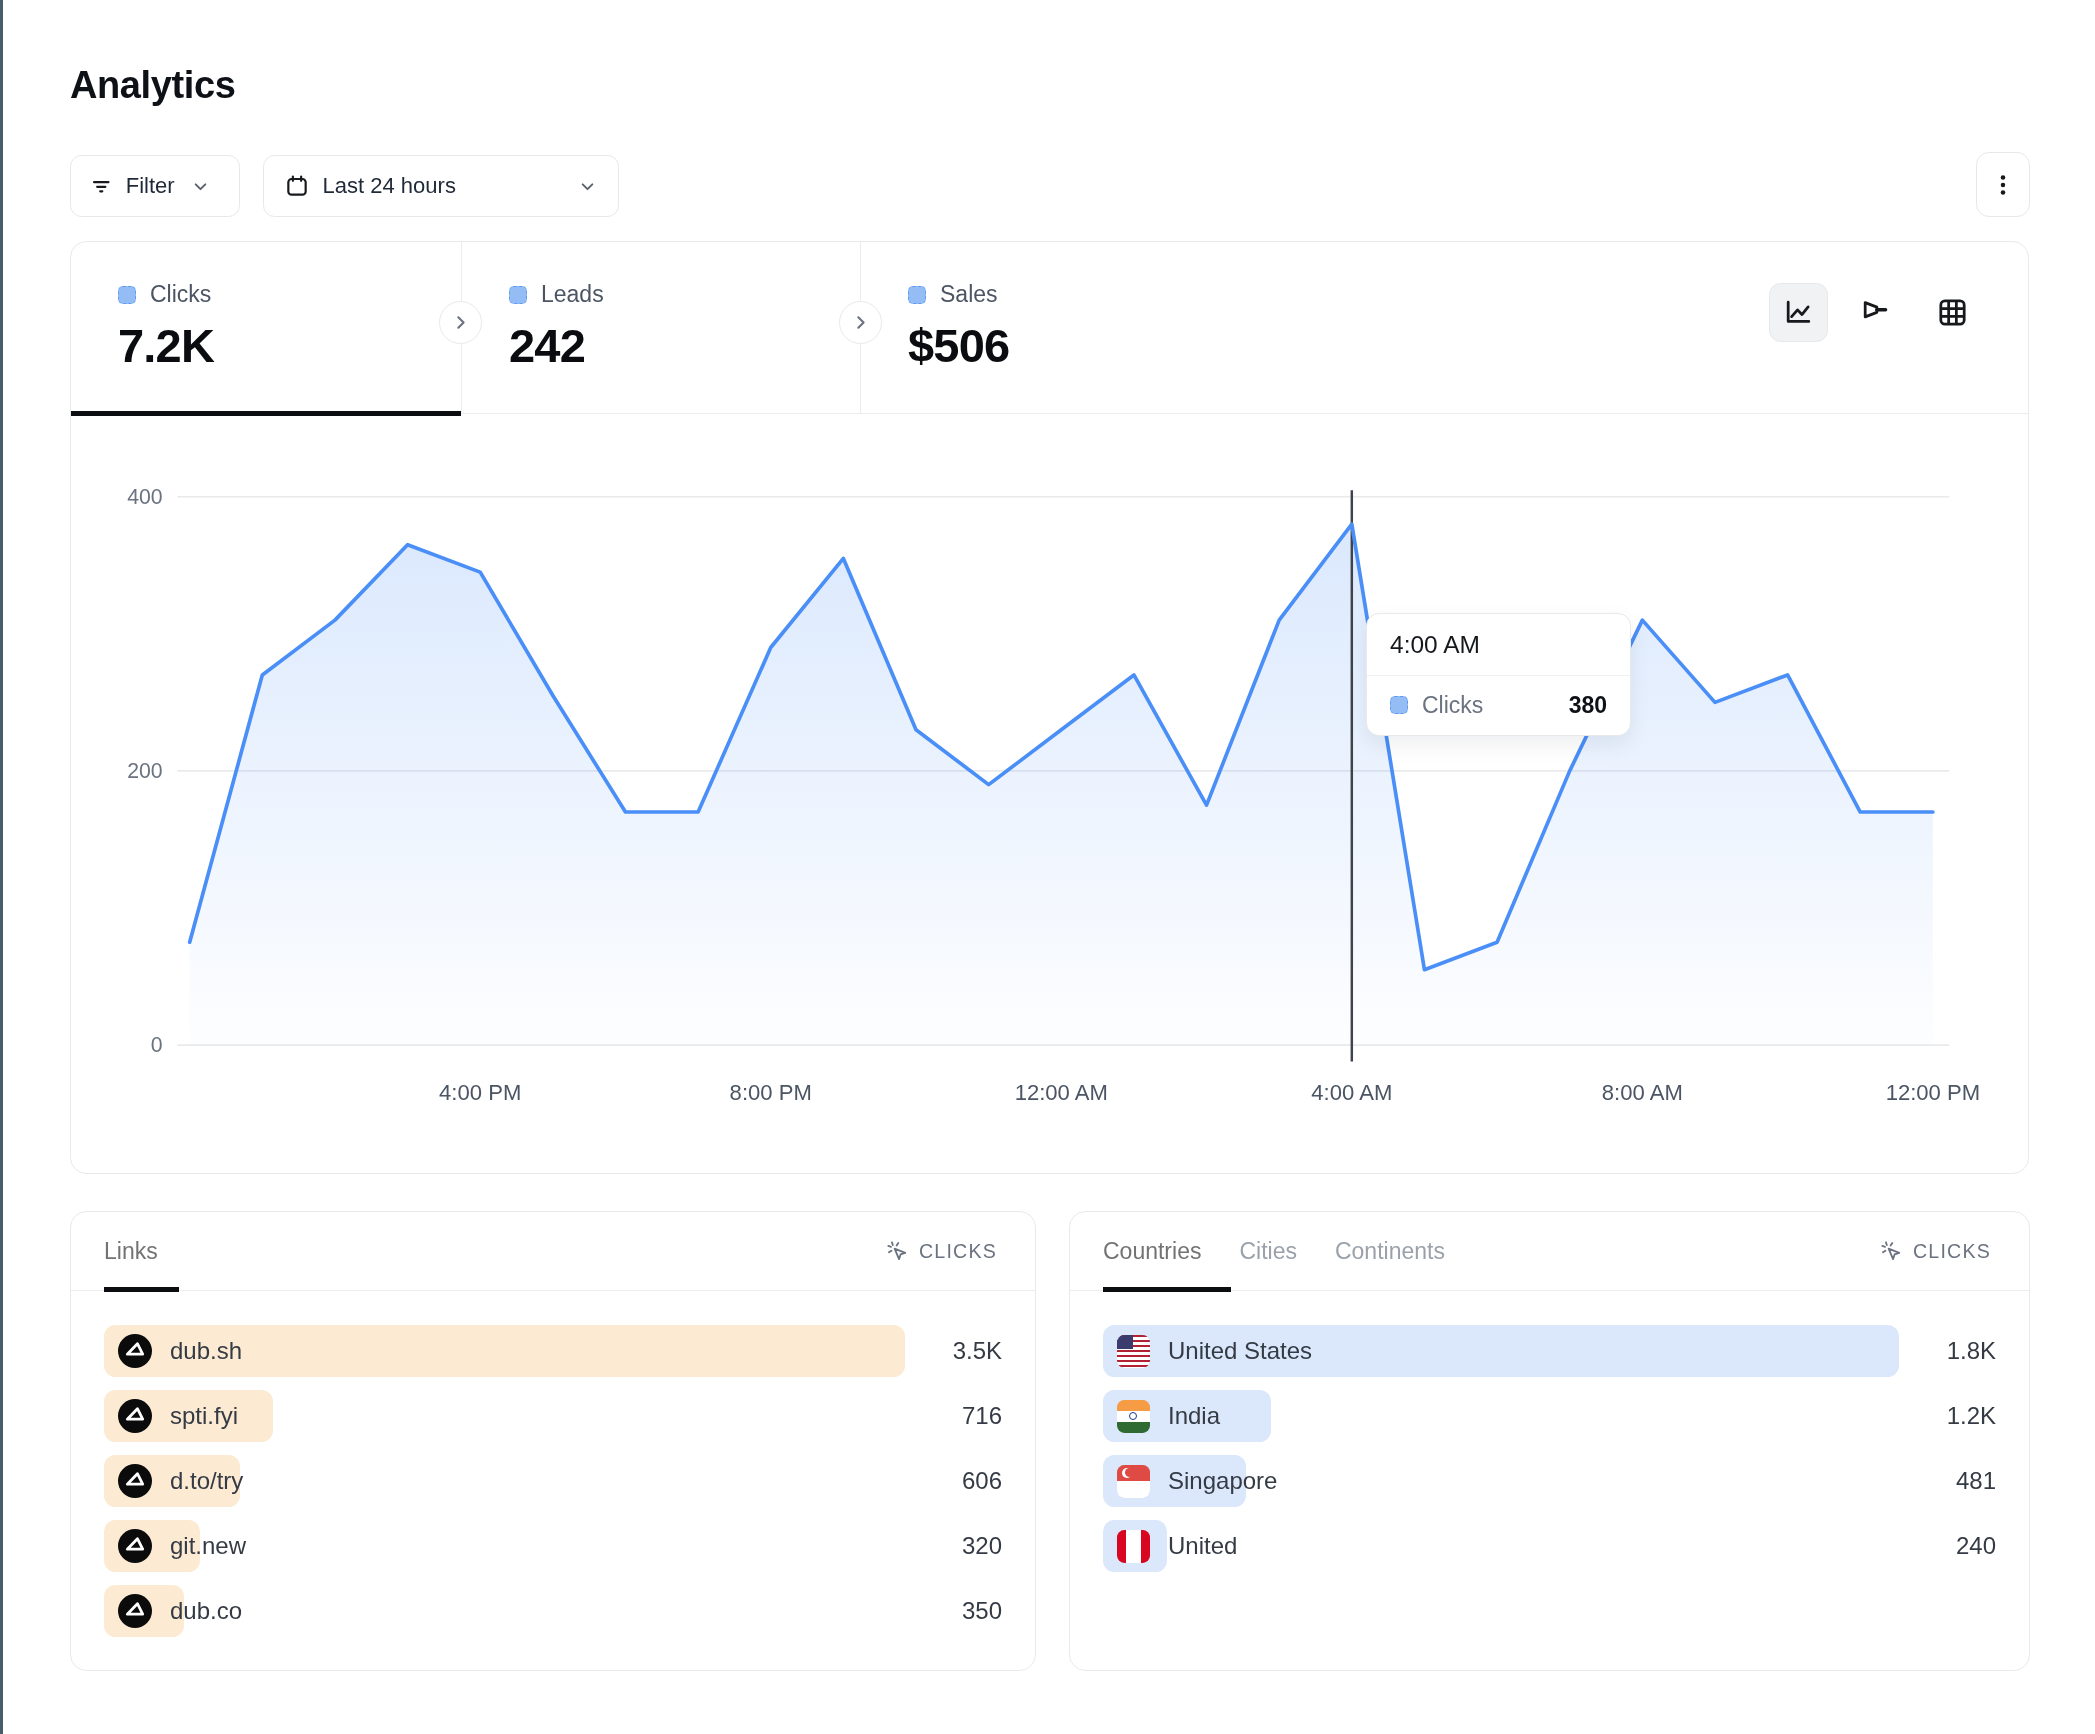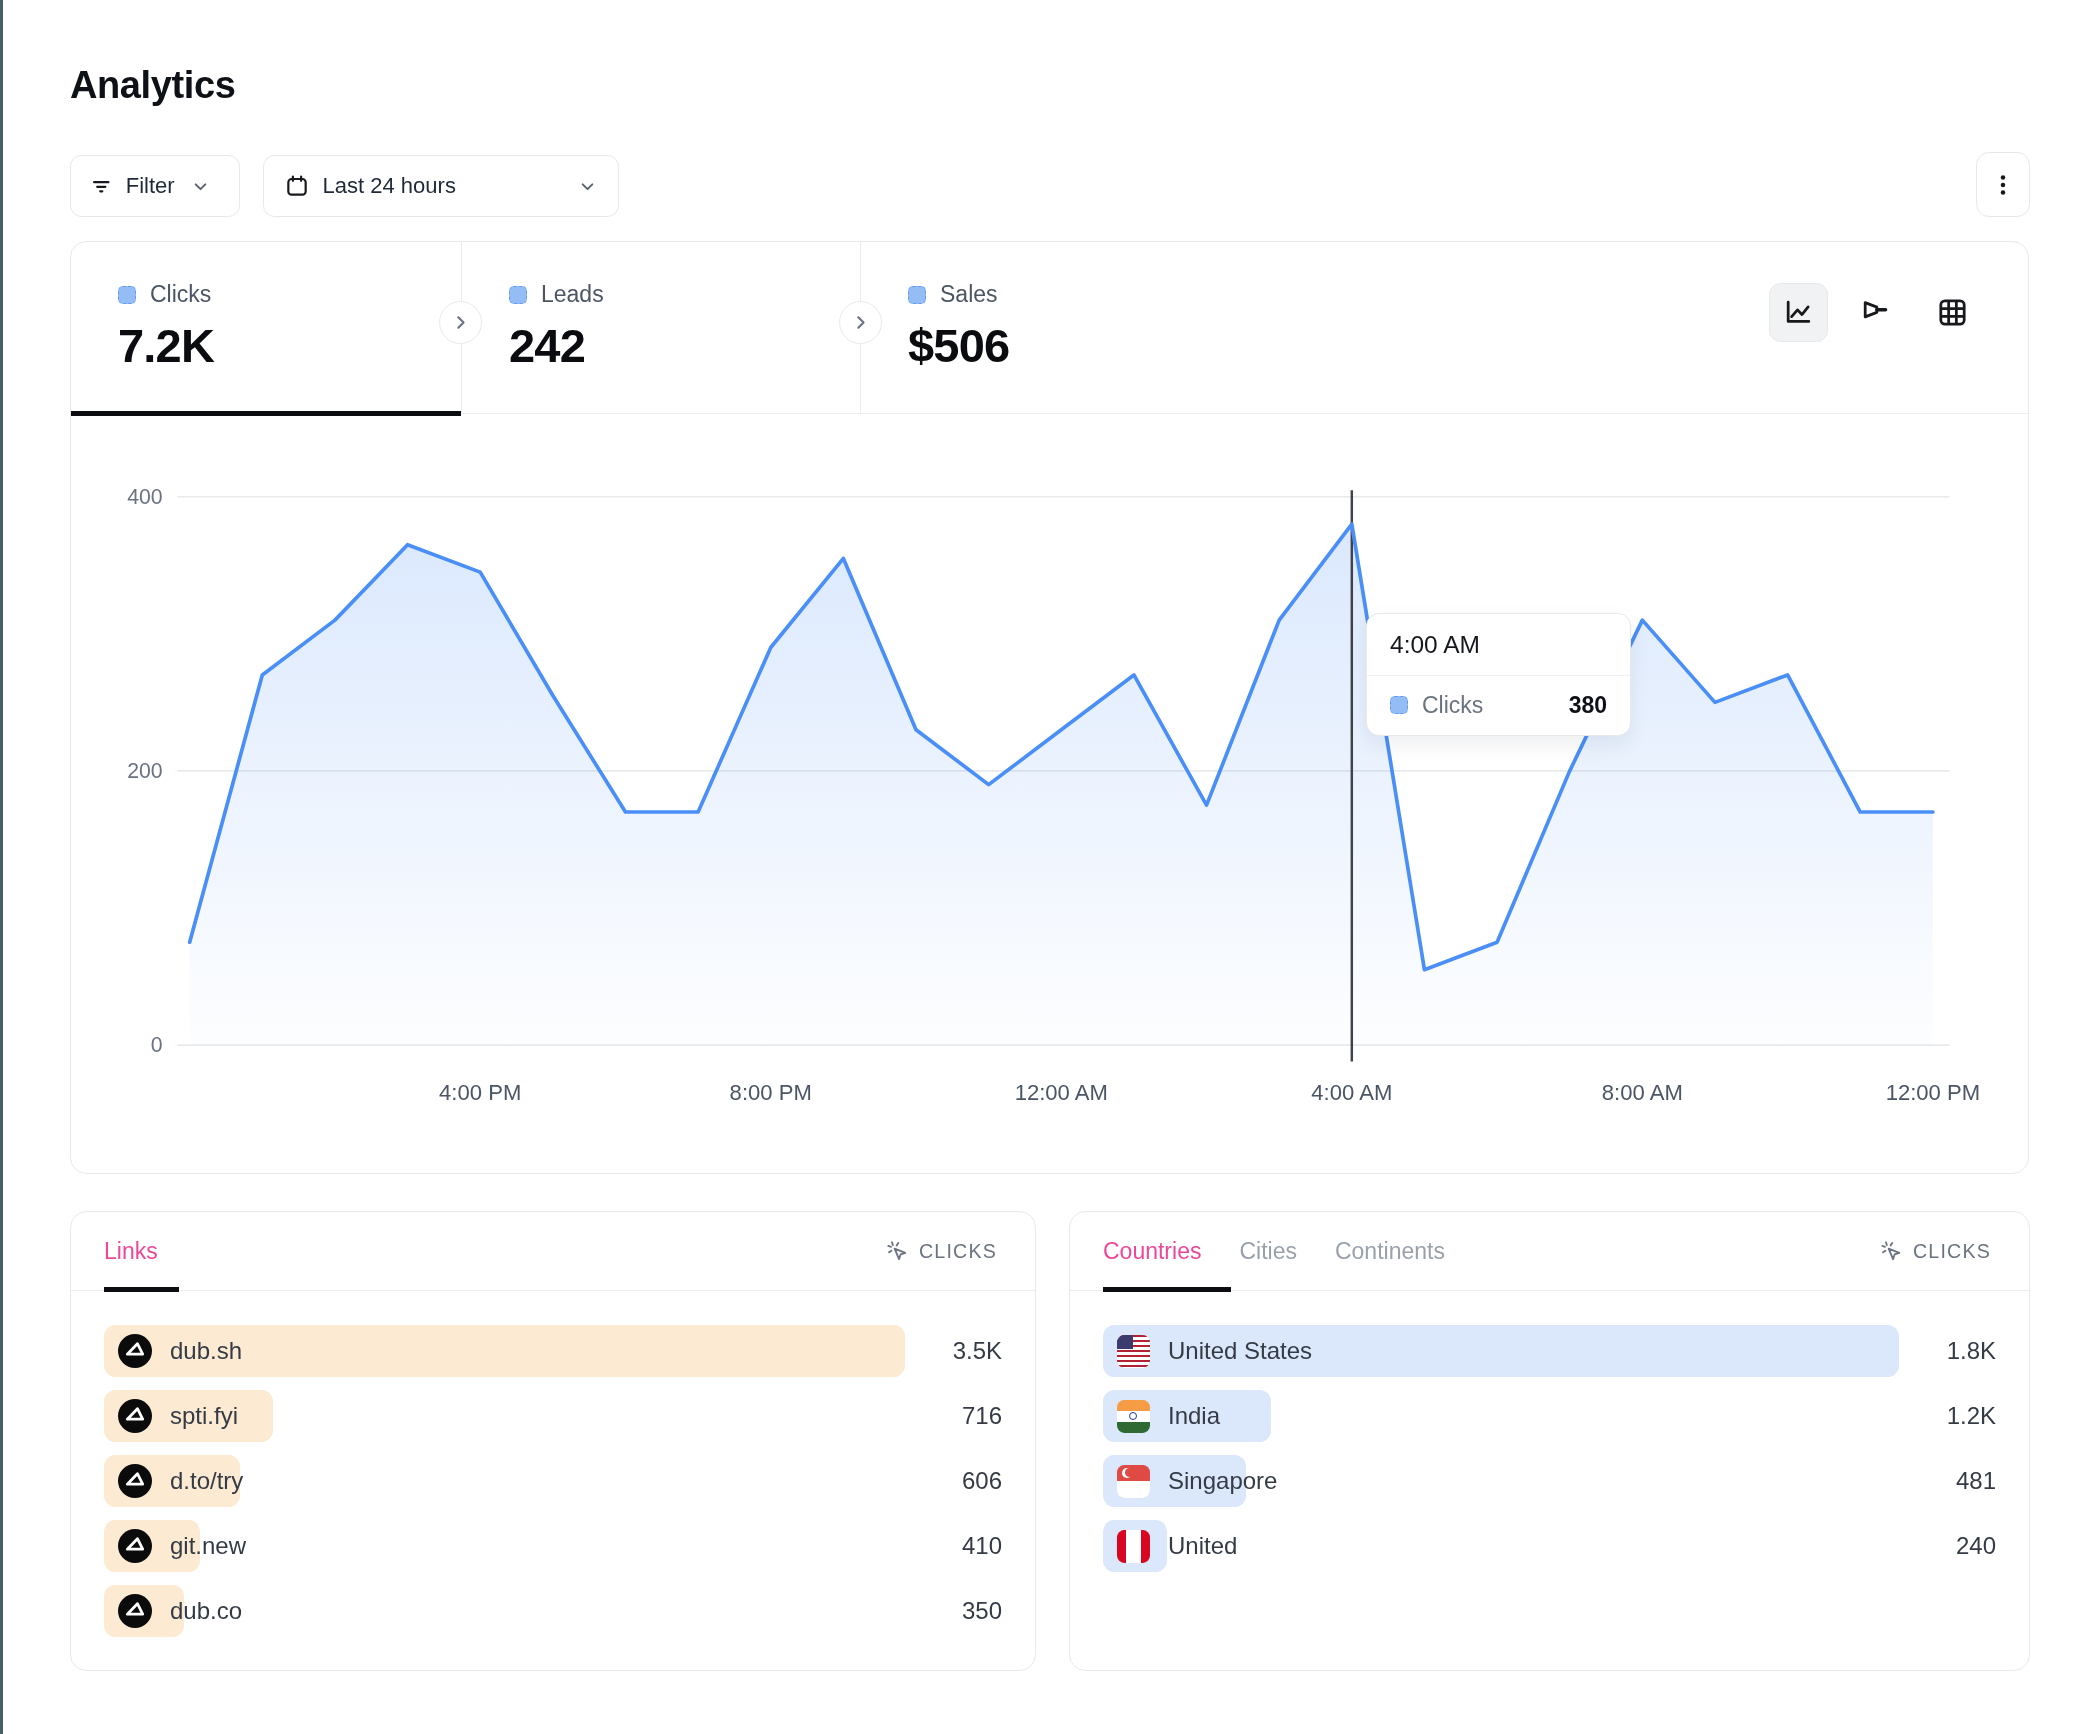--- a/index.html
+++ b/index.html
@@ -43,21 +43,21 @@
   .chart-wrap { position:absolute; left:0; top:172px; width:1956px; height:758px; }
 
   .tooltip { position:absolute; left:1295px; top:199px; width:265px; background:#fff; border:1.6px solid #e8e9eb;
     border-radius:13px; box-shadow:0 8.2px 21px rgba(15,23,42,.07); z-index:5; }
   .tooltip-head { padding:17px 23px 15.5px; font-size:24.5px; font-weight:500; color:#15181d; border-bottom:1.6px solid #eef0f2; }
   .tooltip-row { display:flex; align-items:center; gap:14px; padding:16.4px 23px; font-size:23px; color:#6b7280; }
   .tooltip-value { margin-left:auto; font-weight:700; color:#0e1116; }
 
   
   .panel-head { position:relative; height:79px; border-bottom:1.6px solid #ececee; display:flex; align-items:center; padding:0 38px 0 33px; }
-  .panel-tab { font-size:23px; font-weight:500; color:#ec4899; cursor:pointer; }
+  .panel-tab { font-size:23px; font-weight:500; color:#737373; cursor:pointer; }
   .panel-tab.inactive { color:#9aa1ab; font-weight:400; }
   .geo-tabs { display:flex; gap:38px; align-items:center; }
   .panel-underline { position:absolute; bottom:-1.6px; height:4.9px; background:#0b0d10; }
   .u-links { left:33px; width:75px; }
   .u-geo { left:33px; width:128px; }
   .metric { margin-left:auto; display:flex; align-items:center; gap:9.8px; font-size:19.6px; font-weight:500;
     letter-spacing:1.2px; color:#6b7280; }
   .rows { padding:34px 33px 0; display:flex; flex-direction:column; gap:13px; }
   .row { position:relative; height:52px; cursor:pointer; }
   .row-bar { position:absolute; left:0; top:0; height:52px; border-radius:11.5px; }
@@ -284,21 +284,21 @@
         <div class="row-bar links-bar" style="width: calc(12% - 11.6px);"></div>
         <div class="row-content">
           <span class="dub-icon">
             <svg width="34" height="34" viewBox="0 0 42 42">
               <circle cx="21" cy="21" r="21" fill="#0b0b0c"></circle>
               <path d="M17 11.5v19l13-6.5z" transform="rotate(-90 21 21)" fill="none" stroke="#ffffff" stroke-width="3.4" stroke-linejoin="round"></path>
             </svg>
           </span>
           <span class="row-label">git.new</span>
         </div>
-        <span class="row-value">410</span>
+        <span class="row-value">320</span>
       </div>
       <div class="row">
         <div class="row-bar links-bar" style="width: calc(10% - 9.7px);"></div>
         <div class="row-content">
           <span class="dub-icon">
             <svg width="34" height="34" viewBox="0 0 42 42">
               <circle cx="21" cy="21" r="21" fill="#0b0b0c"></circle>
               <path d="M17 11.5v19l13-6.5z" transform="rotate(-90 21 21)" fill="none" stroke="#ffffff" stroke-width="3.4" stroke-linejoin="round"></path>
             </svg>
           </span>

